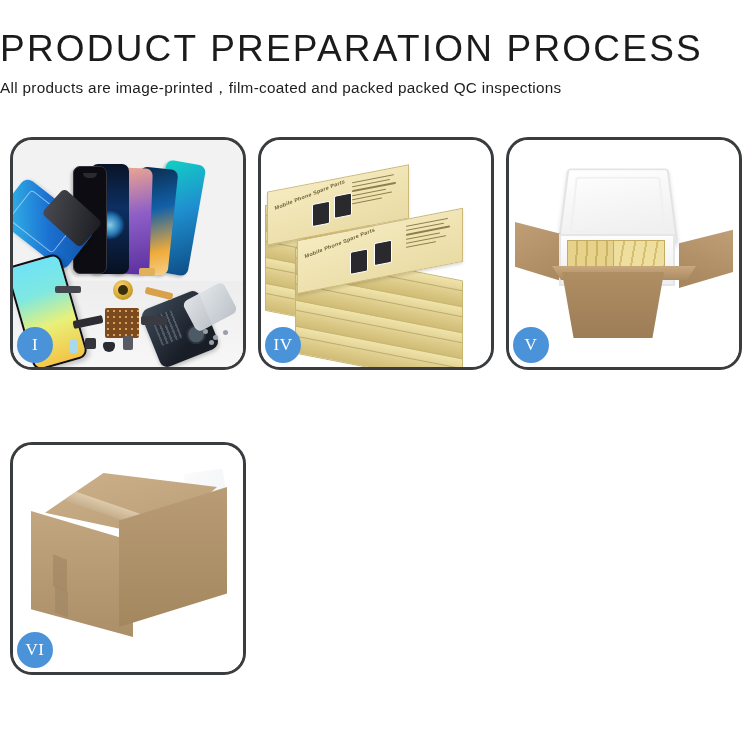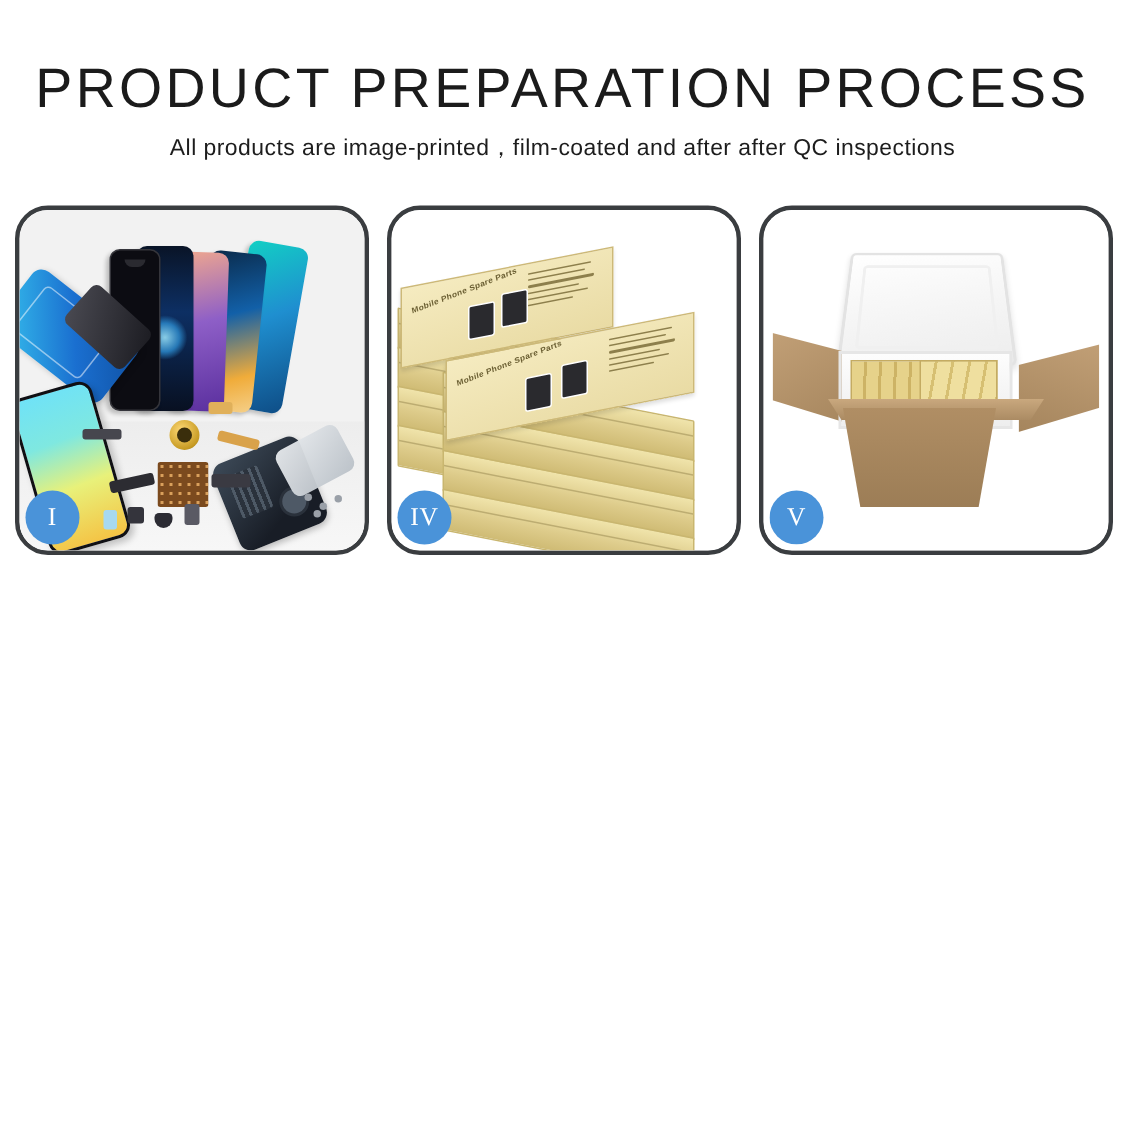--- a/index.html
+++ b/index.html
@@ -6,21 +6,21 @@
   body{
     width:750px;height:750px;
     background:#ffffff;
     font-family:"Liberation Sans","DejaVu Sans",sans-serif;
     overflow:hidden;
     position:relative;
   }
   .page{width:750px;height:750px;position:relative;box-sizing:border-box;}
 
   
-  .header{padding-top:40px;text-align:center;}
+  .header{padding-top:30px;text-align:left;}
   .title{
     font-size:37px;
     font-weight:500;
     letter-spacing:2.2px;
     color:#1b1b1b;
     line-height:1.05;
     white-space:nowrap;
     font-family:"Liberation Sans","DejaVu Sans",sans-serif;
   }
   .subtitle{
@@ -397,21 +397,21 @@
     transform:rotate(-8deg);border-radius:2px;
   }
 </style>
 </head>
 <body>
 
 <div class="page">
 
   <div class="header">
     <div class="title">PRODUCT PREPARATION PROCESS</div>
-    <div class="subtitle">All products are image-printed，film-coated and after after QC inspections</div>
+    <div class="subtitle">All products are image-printed，film-coated and packed packed QC inspections</div>
   </div>
 
   <div class="grid">
 
     <div class="card">
       <div class="card-stage p1">
         <div class="floor"></div>
         <div class="fan">
           <div class="ph f5"></div>
           <div class="ph f4"></div>
@@ -501,15 +501,31 @@
         <div class="ctn-flap-r"></div>
         <div class="foam-box"></div>
         <div class="yellow-pack"></div>
         <div class="yellow-pack2"></div>
         <div class="ctn-rim"></div>
         <div class="ctn-body"></div>
       </div>
       <div class="badge">V</div>
     </div>
 
+    <div class="card">
+      <div class="card-stage p6">
+        <div class="cb">
+          <div class="cb-wrap"></div>
+          <div class="cb-top">
+            <div class="cb-tape"></div>
+          </div>
+          <div class="cb-left">
+            <div class="cb-seam"></div>
+            <div class="cb-seam2"></div>
+          </div>
+          <div class="cb-right"></div>
+        </div>
+      </div>
+      <div class="badge">VI</div>
+    </div>
 
   </div>
 </div>
 
 </body></html>

